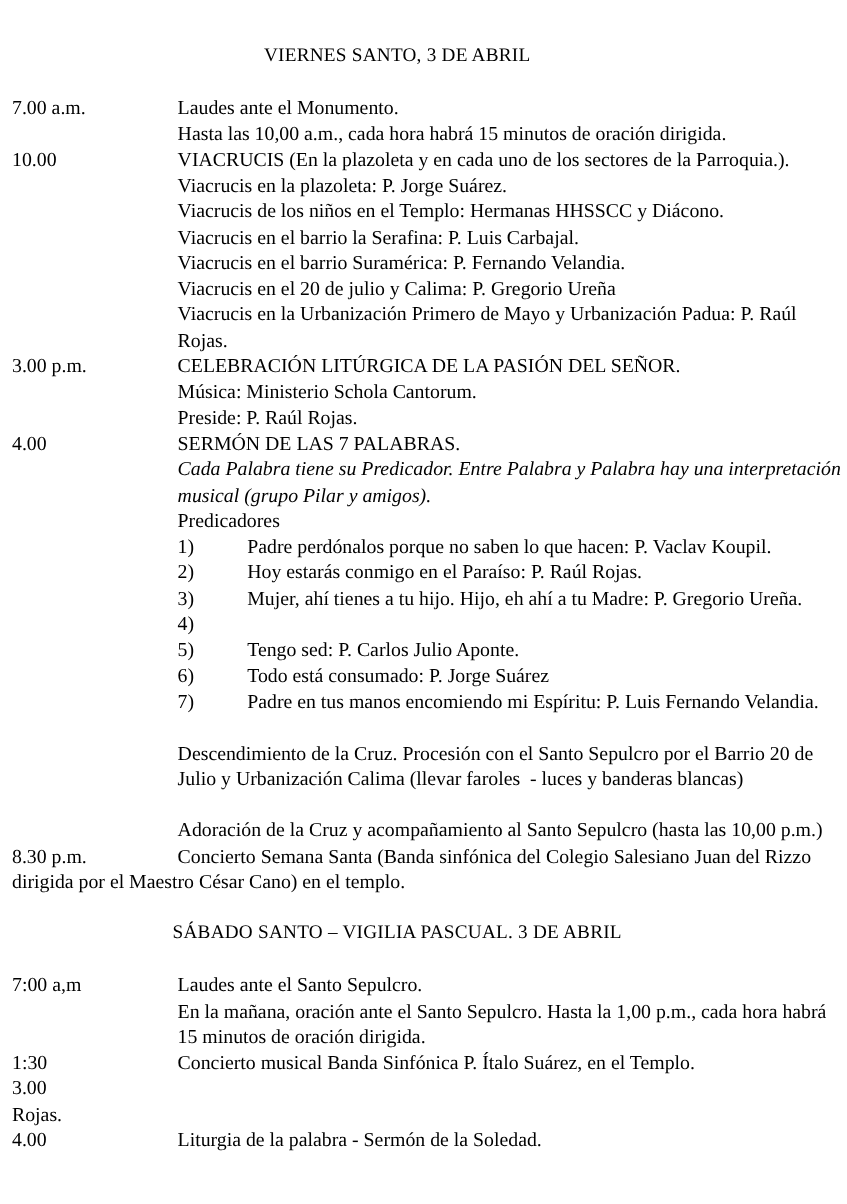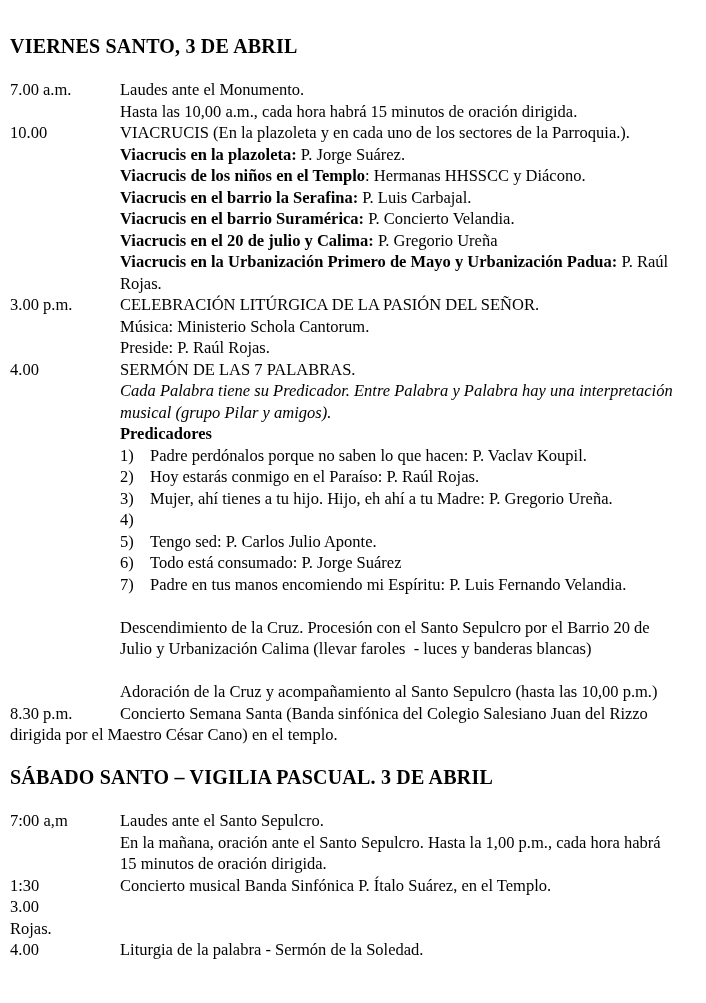--- a/index.html
+++ b/index.html
@@ -17,62 +17,63 @@
     margin-left: 10px;
     width: 642px;
     padding-top: 36px;
     font-family: "Liberation Serif", "DejaVu Serif", serif;
     font-size: 16.5px;
     line-height: 21.5px;
     color: #000000;
   }
   .section-title {
     margin: 0 0 21.5px 0;
-    font-size: 20px;
-    font-weight: bold;
-    text-align: left;
+    font-size: 16px;
+    font-weight: normal;
+    text-align: center;
     letter-spacing: 0.2px;
   }
   .section + .section {
     margin-top: 21.5px;
   }
   .row {
     display: flex;
     white-space: pre;
+    gap: 28px;
   }
   .row .time {
     flex: 0 0 110px;
     width: 110px;
   }
   .row .num {
     flex: 0 0 30px;
     width: 30px;
   }
   .row .content {
     flex: 1 1 auto;
   }
   .blank-row {
     height: 21.5px;
   }
-  .seg-bold   { font-weight: bold; }
+  .seg-bold   { font-weight: normal; }
   .seg-italic { font-style: italic; }
 </style>
 </head>
 <body>
 
 <div class="doc">
     <div class="section">
       <div class="section-title">VIERNES SANTO, 3 DE ABRIL</div>
       <div class="row"><span class="time">7.00 a.m.</span><span class="content"><span class="seg-regular">Laudes ante el Monumento.</span></span></div>
       <div class="row"><span class="time"></span><span class="content"><span class="seg-regular">Hasta las 10,00 a.m., cada hora habrá 15 minutos de oración dirigida.</span></span></div>
       <div class="row"><span class="time">10.00</span><span class="content"><span class="seg-regular">VIACRUCIS (En la plazoleta y en cada uno de los sectores de la Parroquia.).</span></span></div>
       <div class="row"><span class="time"></span><span class="content"><span class="seg-bold">Viacrucis en la plazoleta:</span><span class="seg-regular"> P. Jorge Suárez.</span></span></div>
       <div class="row"><span class="time"></span><span class="content"><span class="seg-bold">Viacrucis de los niños en el Templo</span><span class="seg-regular">: Hermanas HHSSCC y Diácono.</span></span></div>
       <div class="row"><span class="time"></span><span class="content"><span class="seg-bold">Viacrucis en el barrio la Serafina:</span><span class="seg-regular"> P. Luis Carbajal.</span></span></div>
-      <div class="row"><span class="time"></span><span class="content"><span class="seg-bold">Viacrucis en el barrio Suramérica:</span><span class="seg-regular"> P. Concierto Velandia.</span></span></div>
+      <div class="row"><span class="time"></span><span class="content"><span class="seg-bold">Viacrucis en el barrio Suramérica:</span><span class="seg-regular"> P. Fernando Velandia.</span></span></div>
       <div class="row"><span class="time"></span><span class="content"><span class="seg-bold">Viacrucis en el 20 de julio y Calima:</span><span class="seg-regular"> P. Gregorio Ureña</span></span></div>
       <div class="row"><span class="time"></span></div>
       <div class="row"><span class="time"></span><span class="content"><span class="seg-bold">Viacrucis en la Urbanización Primero de Mayo y Urbanización Padua:</span><span class="seg-regular"> P. Raúl</span></span></div>
       <div class="row"><span class="time"></span><span class="content"><span class="seg-regular">Rojas.</span></span></div>
       <div class="row"><span class="time">3.00 p.m.</span><span class="content"><span class="seg-regular">CELEBRACIÓN LITÚRGICA DE LA PASIÓN DEL SEÑOR.</span></span></div>
       <div class="row"><span class="time"></span><span class="content"><span class="seg-regular">Música: Ministerio Schola Cantorum.</span></span></div>
       <div class="row"><span class="time"></span><span class="content"><span class="seg-regular">Preside: P. Raúl Rojas.</span></span></div>
       <div class="row"><span class="time">4.00</span><span class="content"><span class="seg-regular">SERMÓN DE LAS 7 PALABRAS.</span></span></div>
       <div class="row"><span class="time"></span><span class="content"><span class="seg-italic">Cada Palabra tiene su Predicador. Entre Palabra y Palabra hay una interpretación</span></span></div>
       <div class="row"><span class="time"></span><span class="content"><span class="seg-italic">musical (grupo Pilar y amigos).</span></span></div>

